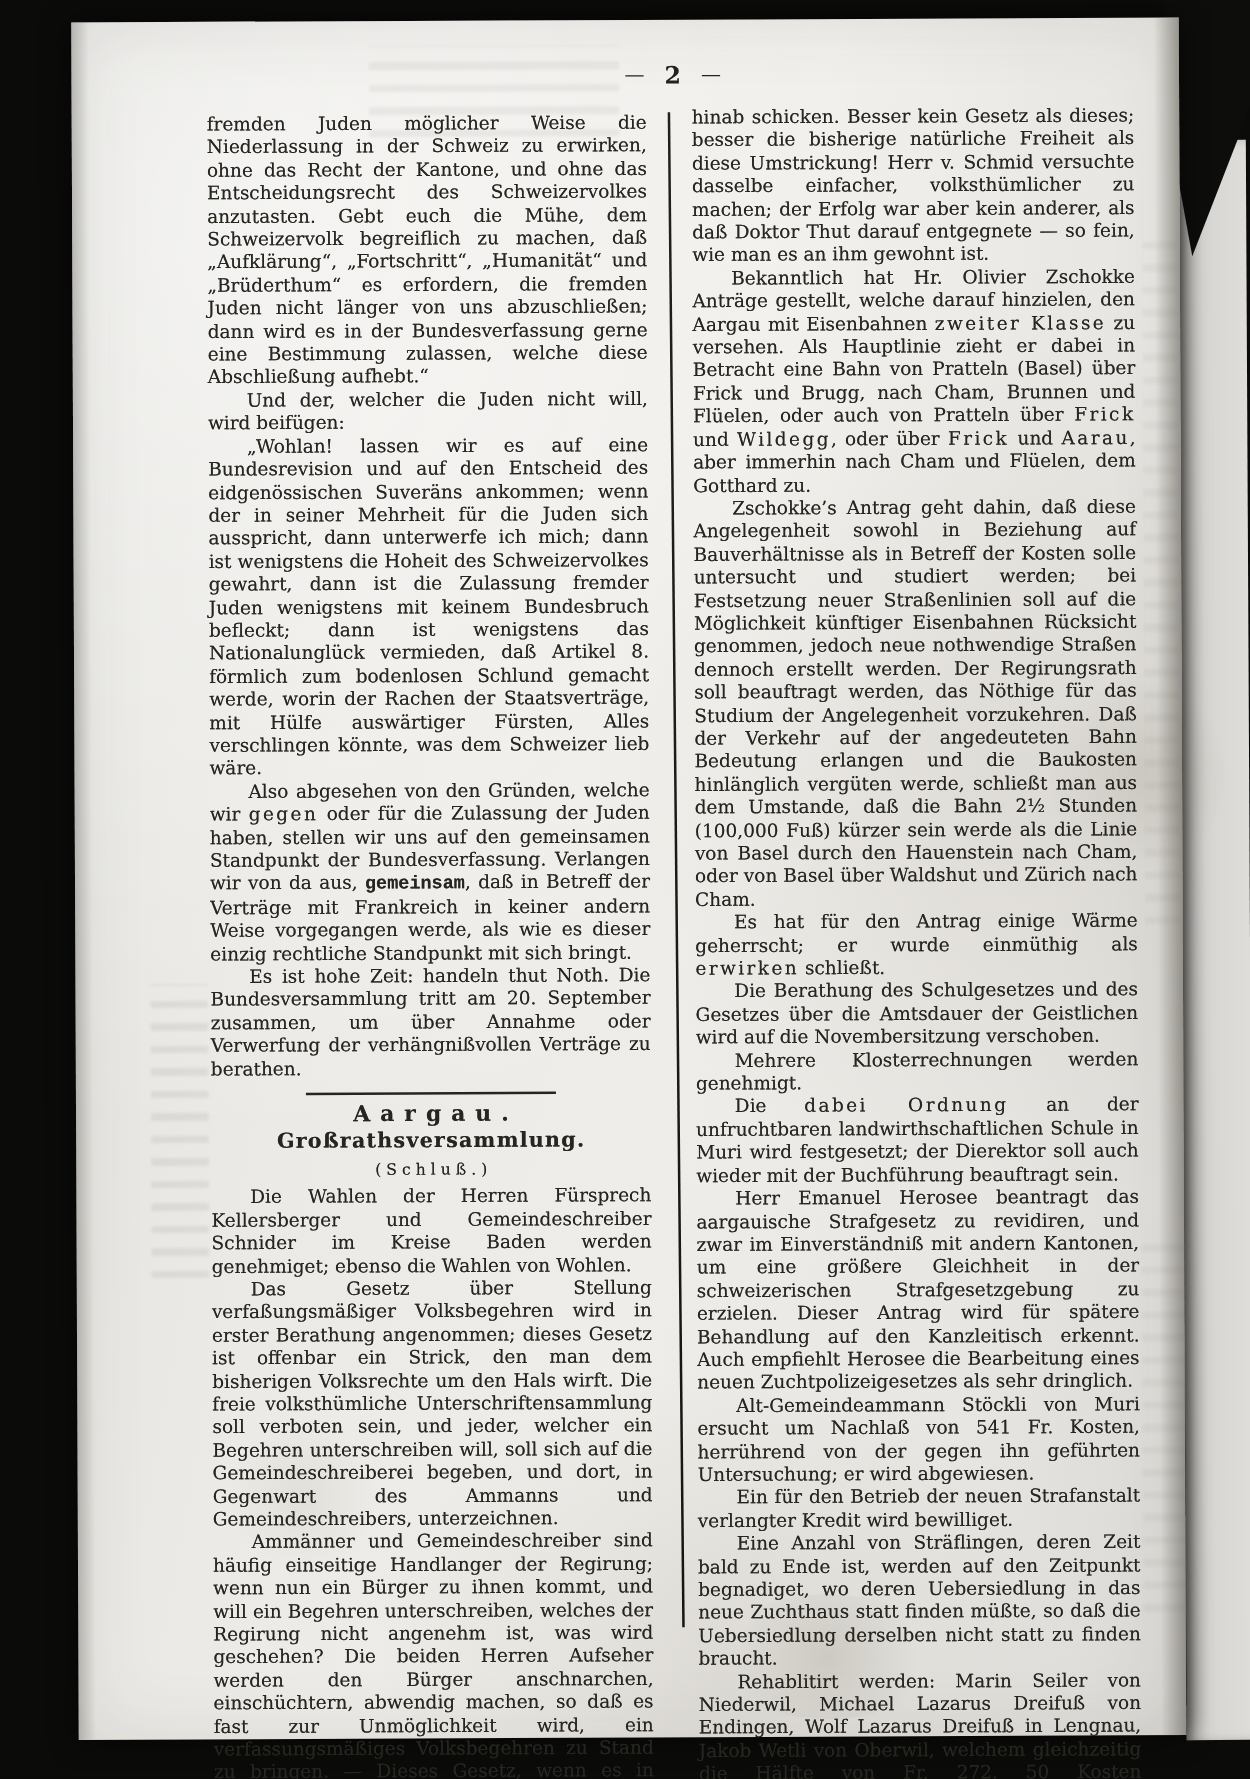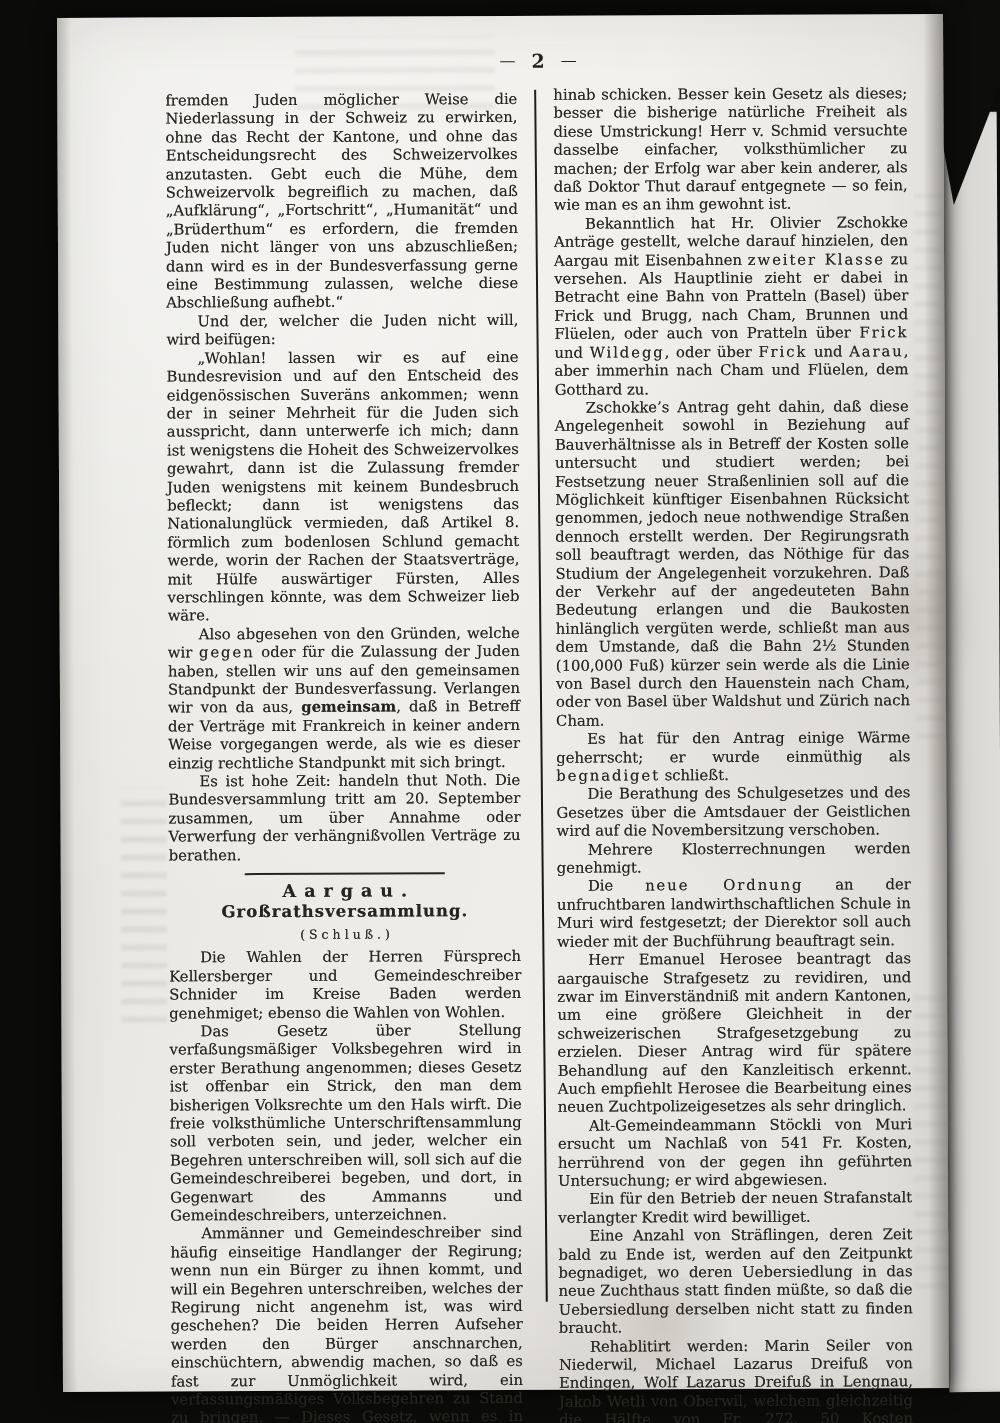--- a/index.html
+++ b/index.html
@@ -59,21 +59,21 @@
   .col-left{left:108px;top:74px;width:352px;}
   .col-right{left:496px;top:70px;width:354px;}
   .divider{
     position:absolute;left:480px;top:74px;width:1.6px;height:1212px;
     background:linear-gradient(#21201b,#16150f);transform:rotate(-0.3deg);
   }
   .para{margin:0;}
   .para.ind{text-indent:2.1em;}
   .seg{}
   .seg-sperr{letter-spacing:0.13em;}
-  .seg-bold{font-weight:bold;}
+  .seg-bold{font-weight:bold;font-family:Liberation Mono, monospace;}
   
   .sect-rule{width:200px;height:2px;background:#25241f;margin:9px auto 7px;}
   .sect-title{text-align:center;font-weight:bold;font-size:17.5px;letter-spacing:8px;text-indent:8px;}
   .sect-sub{text-align:center;font-weight:bold;font-size:16.5px;letter-spacing:1px;margin-top:3px;}
   .sect-note{text-align:center;font-size:12.5px;letter-spacing:4px;text-indent:4px;margin:4px 0 4px;}
 </style>
 </head>
 <body>
 
 <div class="next-page"></div>
@@ -106,23 +106,23 @@
       <div class="sect-sub">Großrathsversammlung.</div>
       <div class="sect-note">(Schluß.)</div>
       <p class="para ind"><span class="seg">Die Wahlen der Herren Fürsprech Kellersberger und Gemeindeschreiber Schnider im Kreise Baden werden genehmiget; ebenso die Wahlen von Wohlen.</span></p>
       <p class="para ind"><span class="seg">Das Gesetz über Stellung verfaßungsmäßiger Volksbegehren wird in erster Berathung angenommen; dieses Gesetz ist offenbar ein Strick, den man dem bisherigen Volksrechte um den Hals wirft. Die freie volksthümliche Unterschriftensammlung soll verboten sein, und jeder, welcher ein Begehren unterschreiben will, soll sich auf die Gemeindeschreiberei begeben, und dort, in Gegenwart des Ammanns und Gemeindeschreibers, unterzeichnen.</span></p>
       <p class="para ind"><span class="seg">Ammänner und Gemeindeschreiber sind häufig einseitige Handlanger der Regirung; wenn nun ein Bürger zu ihnen kommt, und will ein Begehren unterschreiben, welches der Regirung nicht angenehm ist, was wird geschehen? Die beiden Herren Aufseher werden den Bürger anschnarchen, einschüchtern, abwendig machen, so daß es fast zur Unmöglichkeit wird, ein verfassungsmäßiges Volksbegehren zu Stand zu bringen. — Dieses Gesetz, wenn es in zweiter Berathung nicht anders ausfällt, sollte man durch die verfassungsmäßige </span></p>
     </div>
   <div class="col col-right" id="col-right">
       <p class="para"><span class="seg">hinab schicken. Besser kein Gesetz als dieses; besser die bisherige natürliche Freiheit als diese Umstrickung! Herr v. Schmid versuchte dasselbe einfacher, volksthümlicher zu machen; der Erfolg war aber kein anderer, als daß Doktor Thut darauf entgegnete — so fein, wie man es an ihm gewohnt ist.</span></p>
       <p class="para ind"><span class="seg">Bekanntlich hat Hr. Olivier Zschokke Anträge gestellt, welche darauf hinzielen, den Aargau mit Eisenbahnen </span><span class="seg-sperr">zweiter Klasse</span><span class="seg"> zu versehen. Als Hauptlinie zieht er dabei in Betracht eine Bahn von Pratteln (Basel) über Frick und Brugg, nach Cham, Brunnen und Flüelen, oder auch von Pratteln über </span><span class="seg-sperr">Frick</span><span class="seg"> und </span><span class="seg-sperr">Wildegg</span><span class="seg">, oder über </span><span class="seg-sperr">Frick</span><span class="seg"> und </span><span class="seg-sperr">Aarau</span><span class="seg">, aber immerhin nach Cham und Flüelen, dem Gotthard zu.</span></p>
       <p class="para ind"><span class="seg">Zschokke’s Antrag geht dahin, daß diese Angelegenheit sowohl in Beziehung auf Bauverhältnisse als in Betreff der Kosten solle untersucht und studiert werden; bei Festsetzung neuer Straßenlinien soll auf die Möglichkeit künftiger Eisenbahnen Rücksicht genommen, jedoch neue nothwendige Straßen dennoch erstellt werden. Der Regirungsrath soll beauftragt werden, das Nöthige für das Studium der Angelegenheit vorzukehren. Daß der Verkehr auf der angedeuteten Bahn Bedeutung erlangen und die Baukosten hinlänglich vergüten werde, schließt man aus dem Umstande, daß die Bahn 2½ Stunden (100,000 Fuß) kürzer sein werde als die Linie von Basel durch den Hauenstein nach Cham, oder von Basel über Waldshut und Zürich nach Cham.</span></p>
-      <p class="para ind"><span class="seg">Es hat für den Antrag einige Wärme geherrscht; er wurde einmüthig als </span><span class="seg-sperr">begnadiget</span><span class="seg"> schließt.</span></p>
+      <p class="para ind"><span class="seg">Es hat für den Antrag einige Wärme geherrscht; er wurde einmüthig als </span><span class="seg-sperr">erwirken</span><span class="seg"> schließt.</span></p>
       <p class="para ind"><span class="seg">Die Berathung des Schulgesetzes und des Gesetzes über die Amtsdauer der Geistlichen wird auf die Novembersitzung verschoben.</span></p>
       <p class="para ind"><span class="seg">Mehrere Klosterrechnungen werden genehmigt.</span></p>
-      <p class="para ind"><span class="seg">Die </span><span class="seg-sperr">neue Ordnung</span><span class="seg"> an der unfruchtbaren landwirthschaftlichen Schule in Muri wird festgesetzt; der Dierektor soll auch wieder mit der Buchführung beauftragt sein.</span></p>
+      <p class="para ind"><span class="seg">Die </span><span class="seg-sperr">dabei Ordnung</span><span class="seg"> an der unfruchtbaren landwirthschaftlichen Schule in Muri wird festgesetzt; der Dierektor soll auch wieder mit der Buchführung beauftragt sein.</span></p>
       <p class="para ind"><span class="seg">Herr Emanuel Herosee beantragt das aargauische Strafgesetz zu revidiren, und zwar im Einverständniß mit andern Kantonen, um eine größere Gleichheit in der schweizerischen Strafgesetzgebung zu erzielen. Dieser Antrag wird für spätere Behandlung auf den Kanzleitisch erkennt. Auch empfiehlt Herosee die Bearbeitung eines neuen Zuchtpolizeigesetzes als sehr dringlich.</span></p>
       <p class="para ind"><span class="seg">Alt-Gemeindeammann Stöckli von Muri ersucht um Nachlaß von 541 Fr. Kosten, herrührend von der gegen ihn geführten Untersuchung; er wird abgewiesen.</span></p>
       <p class="para ind"><span class="seg">Ein für den Betrieb der neuen Strafanstalt verlangter Kredit wird bewilliget.</span></p>
       <p class="para ind"><span class="seg">Eine Anzahl von Sträflingen, deren Zeit bald zu Ende ist, werden auf den Zeitpunkt begnadiget, wo deren Uebersiedlung in das neue Zuchthaus statt finden müßte, so daß die Uebersiedlung derselben nicht statt zu finden braucht.</span></p>
       <p class="para ind"><span class="seg">Rehablitirt werden: Marin Seiler von Niederwil, Michael Lazarus Dreifuß von Endingen, Wolf Lazarus Dreifuß in Lengnau, Jakob Wetli von Oberwil, welchem gleichzeitig die Hälfte von Fr. 272. 50 Kosten nachgelassen werden.</span></p>
     </div>
 </div>
 
 </body></html>

